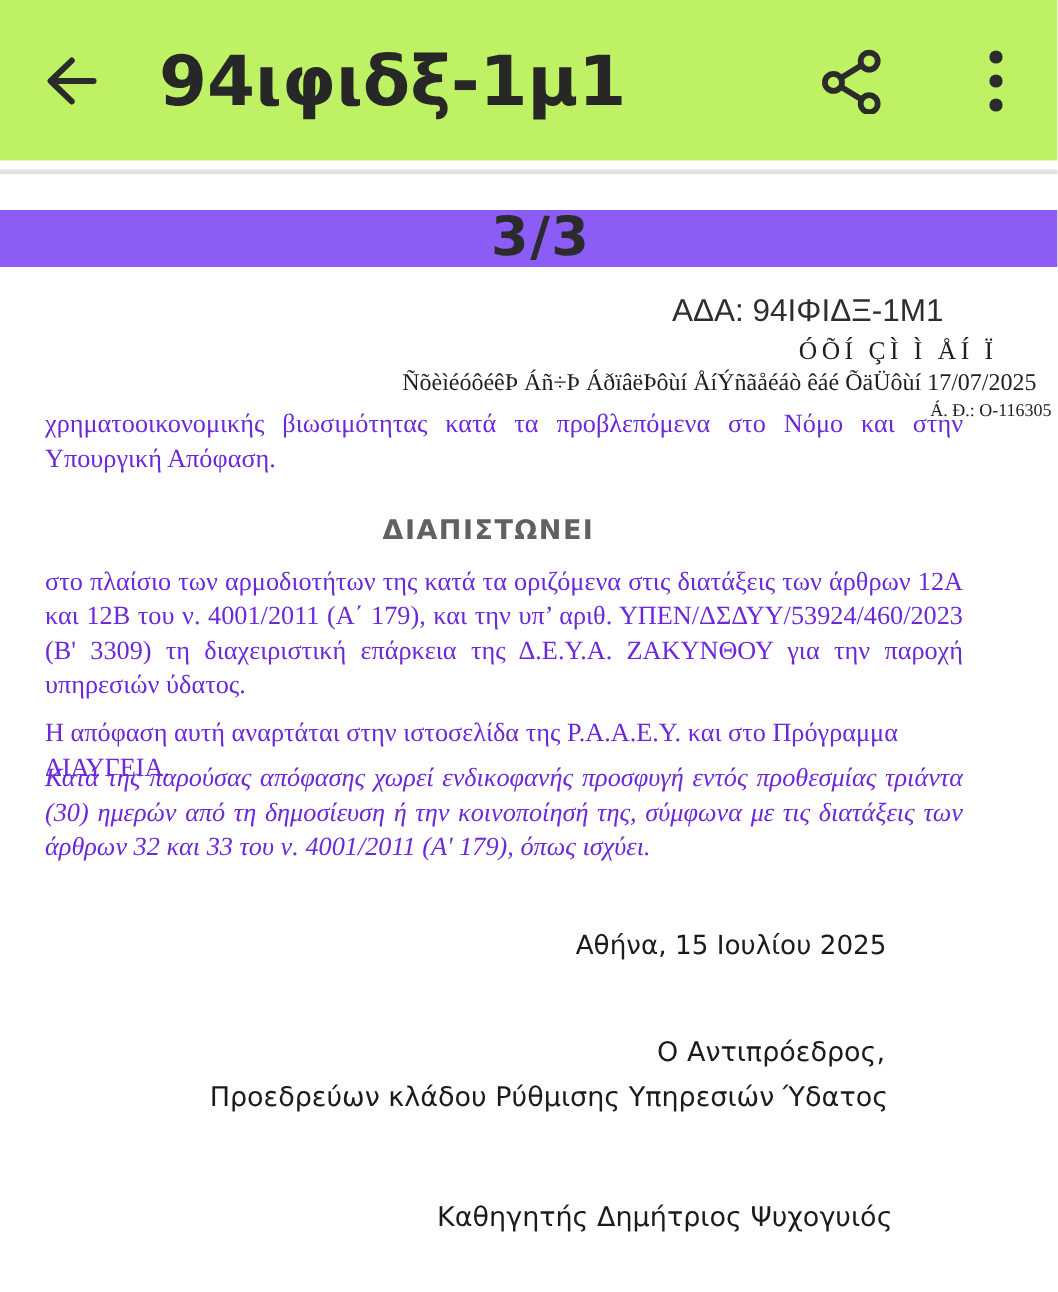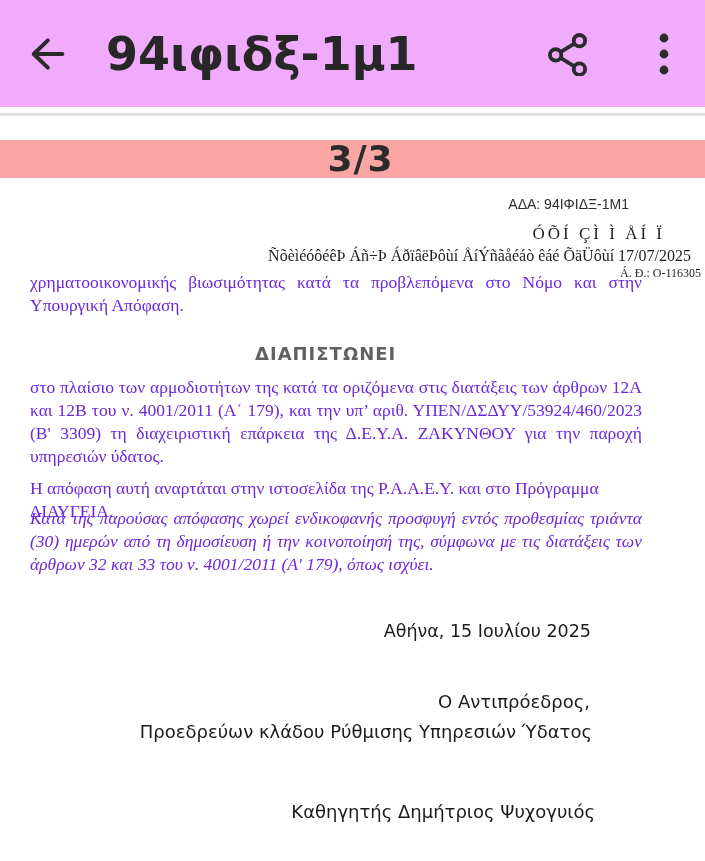--- a/index.html
+++ b/index.html
@@ -11,21 +11,21 @@
     overflow:hidden;
     color:#222;
   }
 
   
   .appbar {
     height:107px;
     display:flex;
     align-items:center;
     padding-left:24px;
-    background:#f0abfc;
+    background:#bef264;
   }
   .icon-btn { display:flex; align-items:center; justify-content:center; cursor:pointer; background:none; border:none; }
   .back-btn { width:44px; height:44px; }
   .appbar-title {
     font-size:46px;
     font-weight:700;
     color:#272727;
     margin-left:38px;
     flex:1;
     white-space:nowrap;
@@ -33,21 +33,21 @@
   }
   .share-btn { width:46px; height:46px; }
   .menu-btn { width:22px; height:46px; margin-left:62px; margin-right:30px; }
 
   .appbar-divider { height:3px; background:#e2e2e2; margin-top:6px; }
 
   
   .pager-gap { height:24px; background:#ffffff; }
   .pager-band {
     height:38px;
-    background:#fca5a5;
+    background:#8b5cf6;
     display:flex;
     align-items:flex-end;
     justify-content:center;
     padding-left:16px;
   }
   .pager-text {
     font-size:36px;
     line-height:38px;
     font-weight:700;
     color:#2b2b2b;
@@ -58,21 +58,21 @@
   .doc {
     position:relative;
     height:683px;
     background:#ffffff;
   }
   .doc .abs { position:absolute; white-space:nowrap; }
 
   .ada {
     top:18px; right:76px;
     font-family:"Liberation Sans", sans-serif;
-    font-size:14px;
+    font-size:21px;
     color:#2e2e2e;
   }
 
   .stamp { font-family:"Liberation Serif", serif; color:#1e1e1e; }
   .stamp-line1 { top:46px; right:40px; font-size:17px; letter-spacing:3px; }
   .stamp-line2 { top:69px; right:14px; font-size:16px; }
   .stamp-line3 { top:88px; right:4px; font-size:12px; }
 
   .body-text {
     font-family:"Liberation Serif", serif;

